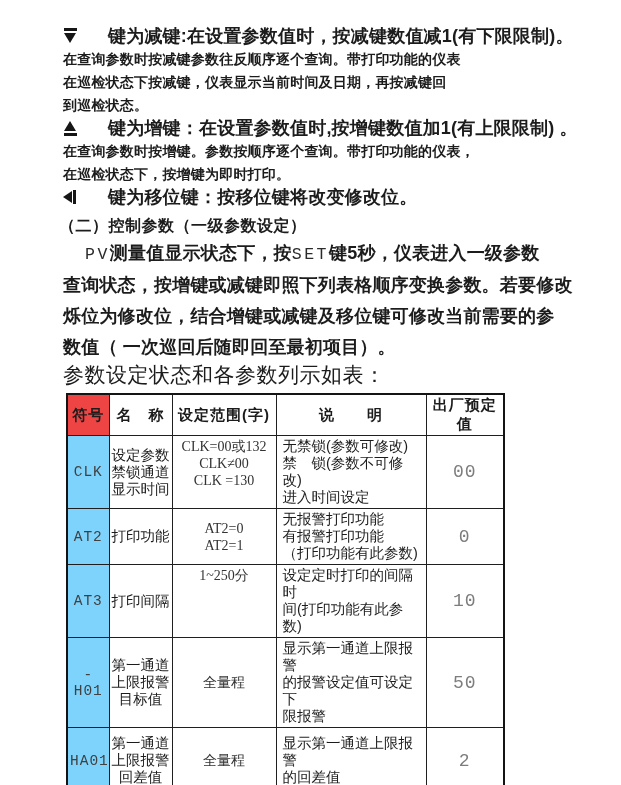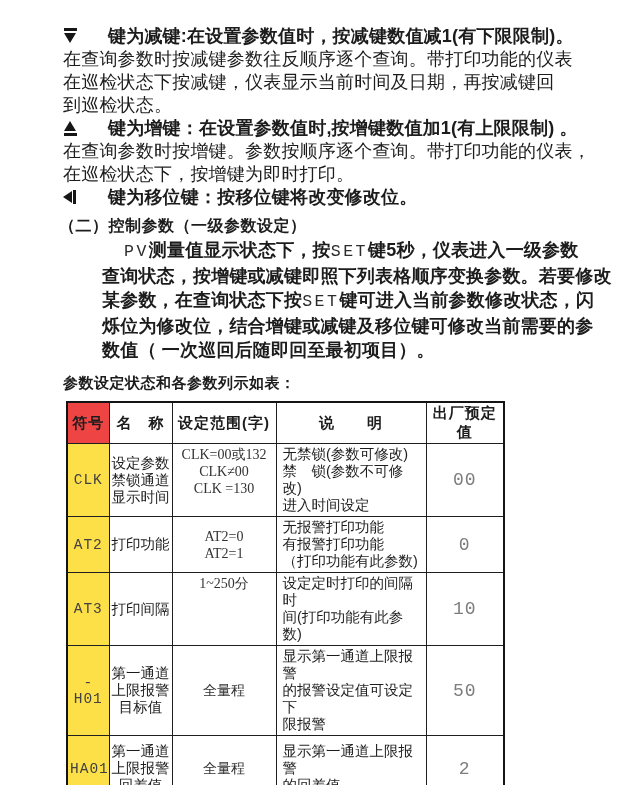--- a/index.html
+++ b/index.html
@@ -1,48 +1,48 @@
 <!DOCTYPE html>
 <html><head>
 <meta charset="utf-8">
 <style>
   html,body{margin:0;padding:0;width:621px;height:785px;background:#ffffff;overflow:hidden;}
   body{font-family:"Liberation Sans","DejaVu Sans",sans-serif;color:#1c1c1c;}
   .page{position:relative;width:621px;height:785px;padding:25px 0 0 63px;box-sizing:border-box;}
 
   
   .kline{white-space:nowrap;font-size:18px;line-height:23px;letter-spacing:0.2px;font-weight:600;}
-  .krest{white-space:pre-line;font-size:18px;line-height:23px;letter-spacing:0.2px;font-weight:400;}
+  .krest{white-space:pre-line;font-size:14px;line-height:23px;letter-spacing:0.2px;font-weight:700;}
   .kicon{display:inline-block;position:relative;width:15px;height:16px;vertical-align:-2px;margin-right:30px;}
   .kicon.dec::before{content:"";position:absolute;left:1px;top:0;width:13px;height:3px;background:#161616;}
   .kicon.dec::after{content:"";position:absolute;left:1px;top:5px;width:0;height:0;
     border-left:6.5px solid transparent;border-right:6.5px solid transparent;border-top:10px solid #161616;}
   .kicon.inc::before{content:"";position:absolute;left:1px;bottom:0;width:13px;height:3px;background:#161616;}
   .kicon.inc::after{content:"";position:absolute;left:1px;bottom:5px;width:0;height:0;
     border-left:6.5px solid transparent;border-right:6.5px solid transparent;border-bottom:10px solid #161616;}
   .kicon.shift{width:14px;margin-right:31px;}
   .kicon.shift::before{content:"";position:absolute;left:0;top:2px;width:0;height:0;
     border-top:6px solid transparent;border-bottom:6px solid transparent;border-right:9px solid #161616;}
   .kicon.shift::after{content:"";position:absolute;right:1px;top:1px;width:3px;height:14px;background:#161616;}
 
   
   .heading{font-size:16px;line-height:23px;font-weight:700;letter-spacing:0.5px;margin:5px 0 1px -4px;}
-  .pv-line{font-size:18px;line-height:24px;letter-spacing:0.2px;font-weight:600;white-space:nowrap;margin-left:39px;}
+  .pv-line{font-size:18px;line-height:31px;letter-spacing:0.2px;font-weight:600;white-space:nowrap;}
   .pv-line.indent{padding-left:22px;}
   .lat{font-family:"Liberation Mono","DejaVu Sans Mono",monospace;font-weight:400;
     font-size:16.5px;letter-spacing:2.5px;color:#2b2b2b;}
-  .intro{font-size:15px;line-height:23px;letter-spacing:0.5px;font-weight:700;margin-top:9px;}
+  .intro{font-size:21px;line-height:23px;letter-spacing:0.5px;font-weight:400;}
 
   
   table.ptable{border-collapse:collapse;table-layout:fixed;width:437px;margin:7px 0 0 3px;
     border:2px solid #141414;}
   .ptable th,.ptable td{border:1.5px solid #1f1f1f;padding:1px 2px;overflow:hidden;}
   .ptable th{height:20px;font-size:15px;font-weight:600;letter-spacing:1px;text-align:center;}
   .ptable td{vertical-align:middle;}
-  td.sym{background:#fde047;font-family:"Liberation Mono","DejaVu Sans Mono",monospace;
+  td.sym{background:#7dd3fc;font-family:"Liberation Mono","DejaVu Sans Mono",monospace;
     font-size:14.5px;font-weight:400;color:#414141;text-align:center;letter-spacing:1px;white-space:pre-line;}
   th.sym-h{background:#ef4444;}
   td.name{font-size:14.5px;text-align:center;line-height:17px;font-weight:500;white-space:pre-line;}
   td.range{font-size:14px;text-align:center;line-height:17px;font-weight:500;color:#333333;
     font-family:Liberation Serif, serif;white-space:pre-line;}
   td.desc{font-size:14.5px;text-align:left;line-height:17px;font-weight:500;
     padding:2px 3px 2px 6px;white-space:pre-line;}
   td.def{font-family:"Liberation Mono","DejaVu Sans Mono",monospace;font-size:18px;font-weight:400;
     color:#7d7d7d;text-align:center;letter-spacing:1px;}
   tbody tr:nth-child(1) td{height:52px;}
@@ -81,21 +81,20 @@
     <div class="kline">
       <span class="kicon shift"></span><span>键为移位键：按移位键将改变修改位。</span>
     </div>
   </div>
 
   <div class="heading">（二）控制参数（一级参数设定）</div>
 
   <div class="pv">
     <div class="pv-line indent"><span class="lat">PV</span><span>测量值显示状态下，按</span><span class="lat">SET</span><span>键5秒，仪表进入一级参数</span></div>
     <div class="pv-line">查询状态，按增键或减键即照下列表格顺序变换参数。若要修改</div>
-    <div class="pv-line"><span>某参数，在查询状态下按</span><span class="lat">SET</span><span>键可进入当前参数修改状态，闪</span></div>
     <div class="pv-line">烁位为修改位，结合增键或减键及移位键可修改当前需要的参</div>
     <div class="pv-line">数值（ 一次巡回后随即回至最初项目）。</div>
   </div>
 
   <div class="intro">参数设定状态和各参数列示如表：</div>
 
   <table class="ptable">
     <colgroup>
       <col style="width:42px">
         <col style="width:63px">

